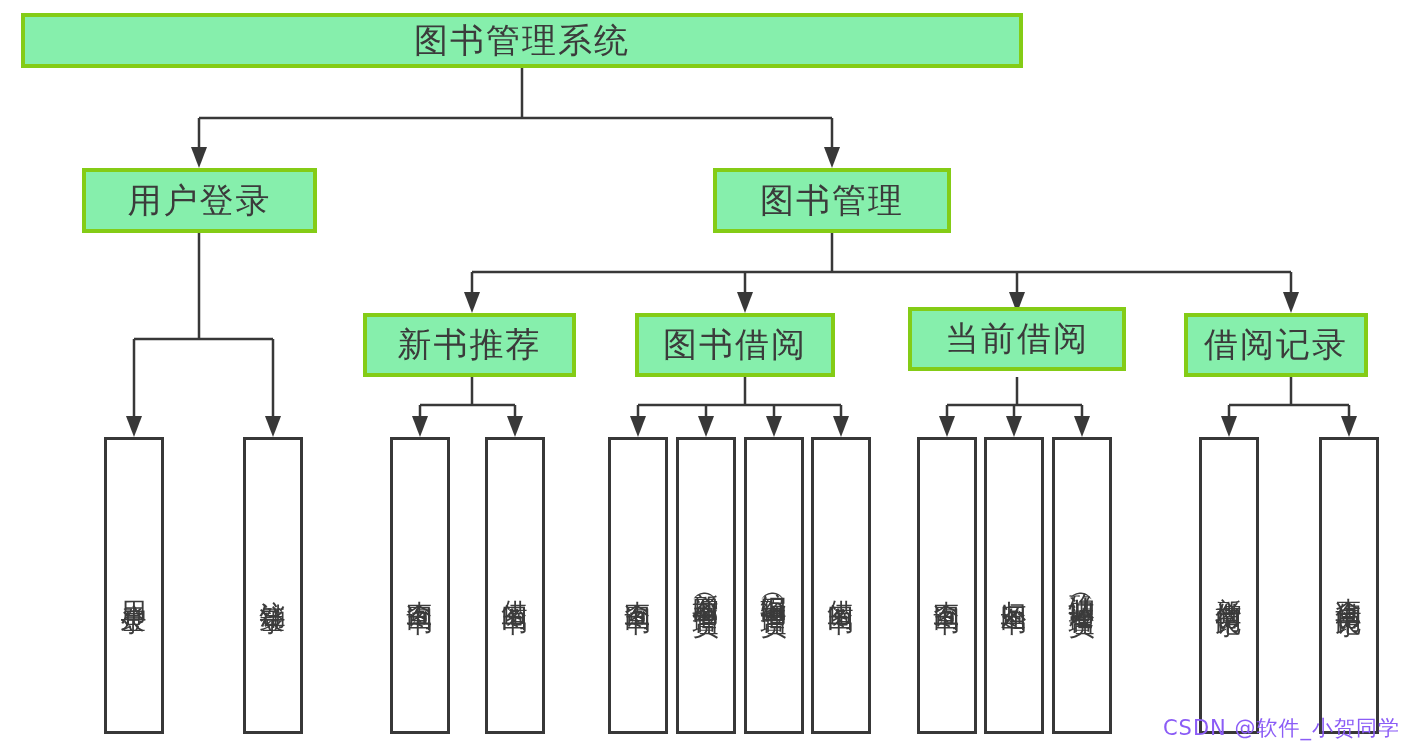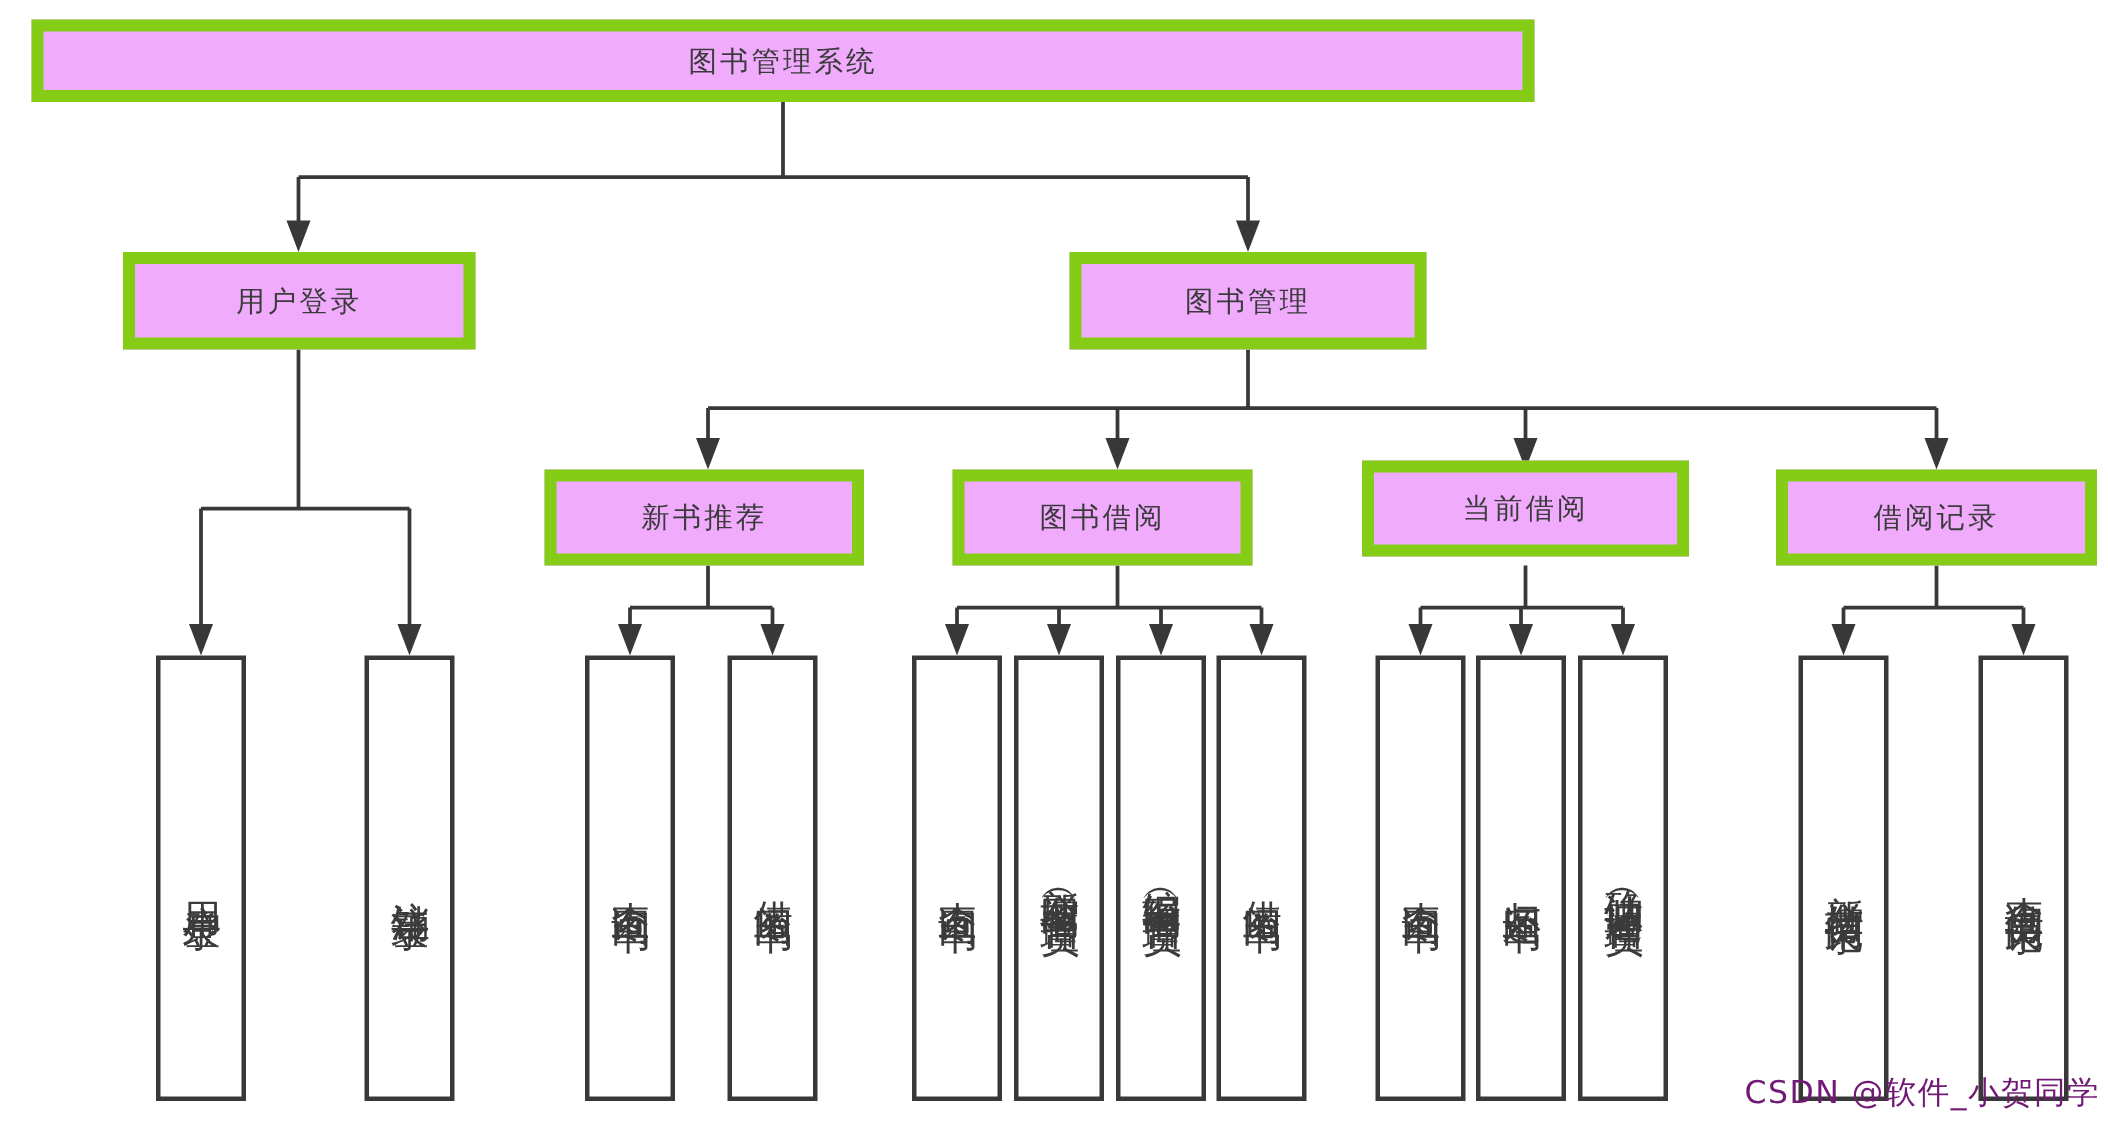--- a/index.html
+++ b/index.html
@@ -1,36 +1,36 @@
 <!DOCTYPE html>
 <html><head>
 <meta charset="utf-8">
 <style>
   html,body{margin:0;padding:0;background:#ffffff;}
   .stage{
     position:relative;width:1405px;height:747px;background:#ffffff;overflow:hidden;
     font-family:"DejaVu Sans",sans-serif;color:#3b3b3b;
   }
   .node{
-    position:absolute;box-sizing:border-box;border:8px solid #84cc16;background:#f0abfc;
+    position:absolute;box-sizing:border-box;border:4px solid #84cc16;background:#86efac;
     display:flex;align-items:center;justify-content:center;
-    font-size:19px;letter-spacing:2px;white-space:nowrap;
+    font-size:34px;letter-spacing:2px;white-space:nowrap;
   }
   .vnode{
     position:absolute;box-sizing:border-box;border:3px solid #383838;background:#ffffff;
     display:flex;align-items:center;justify-content:center;
     writing-mode:vertical-rl;text-orientation:mixed;
     font-size:26px;letter-spacing:3px;line-height:1;
   }
   svg.connectors{position:absolute;left:0;top:0;width:1405px;height:747px;}
   svg.connectors path{fill:none;stroke:#383838;stroke-width:2.5;}
   svg.connectors polygon{fill:#383838;stroke:none;}
   .watermark{
     position:absolute;right:5px;bottom:5px;z-index:5;
-    font-size:21px;letter-spacing:1px;color:#701a75;white-space:nowrap;
+    font-size:21px;letter-spacing:1px;color:#8b5cf6;white-space:nowrap;
   }
 </style>
 </head>
 <body>
 
 <div class="stage">
 
   <svg class="connectors" viewBox="0 0 1405 747">
 
     <path d="M522 68 V118 M199 118 H832 M199 118 V152 M832 118 V150"></path>
@@ -68,21 +68,21 @@
   </svg>
 
   <div class="node" style="left:21px;top:13px;width:1002px;height:55px;">图书管理系统</div>
 
   <div class="node" style="left:82px;top:168px;width:235px;height:65px;">用户登录</div>
   <div class="node" style="left:713px;top:168px;width:238px;height:65px;text-align:center;">图书管理</div>
 
   <div class="node" style="left:363px;top:313px;width:213px;height:64px;">新书推荐</div>
   <div class="node" style="left:635px;top:313px;width:200px;height:64px;">图书借阅</div>
   <div class="node" style="left:908px;top:307px;width:218px;height:64px;">当前借阅</div>
-  <div class="node" style="left:1184px;top:313px;width:214px;height:64px;">借阅记录</div>
+  <div class="node" style="left:1184px;top:313px;width:184px;height:64px;">借阅记录</div>
 
   <div class="vnode" style="left:104px;top:437px;width:60px;height:297px;">用户登录</div>
   <div class="vnode" style="left:243px;top:437px;width:60px;height:297px;">注销登录</div>
 
   <div class="vnode" style="left:390px;top:437px;width:60px;height:297px;">查询图书</div>
   <div class="vnode" style="left:485px;top:437px;width:60px;height:297px;">借阅图书</div>
 
   <div class="vnode" style="left:608px;top:437px;width:60px;height:297px;">查询图书</div>
   <div class="vnode" style="left:676px;top:437px;width:60px;height:297px;">新增图书（管理员）</div>
   <div class="vnode" style="left:744px;top:437px;width:60px;height:297px;">编辑图书（管理员）</div>

